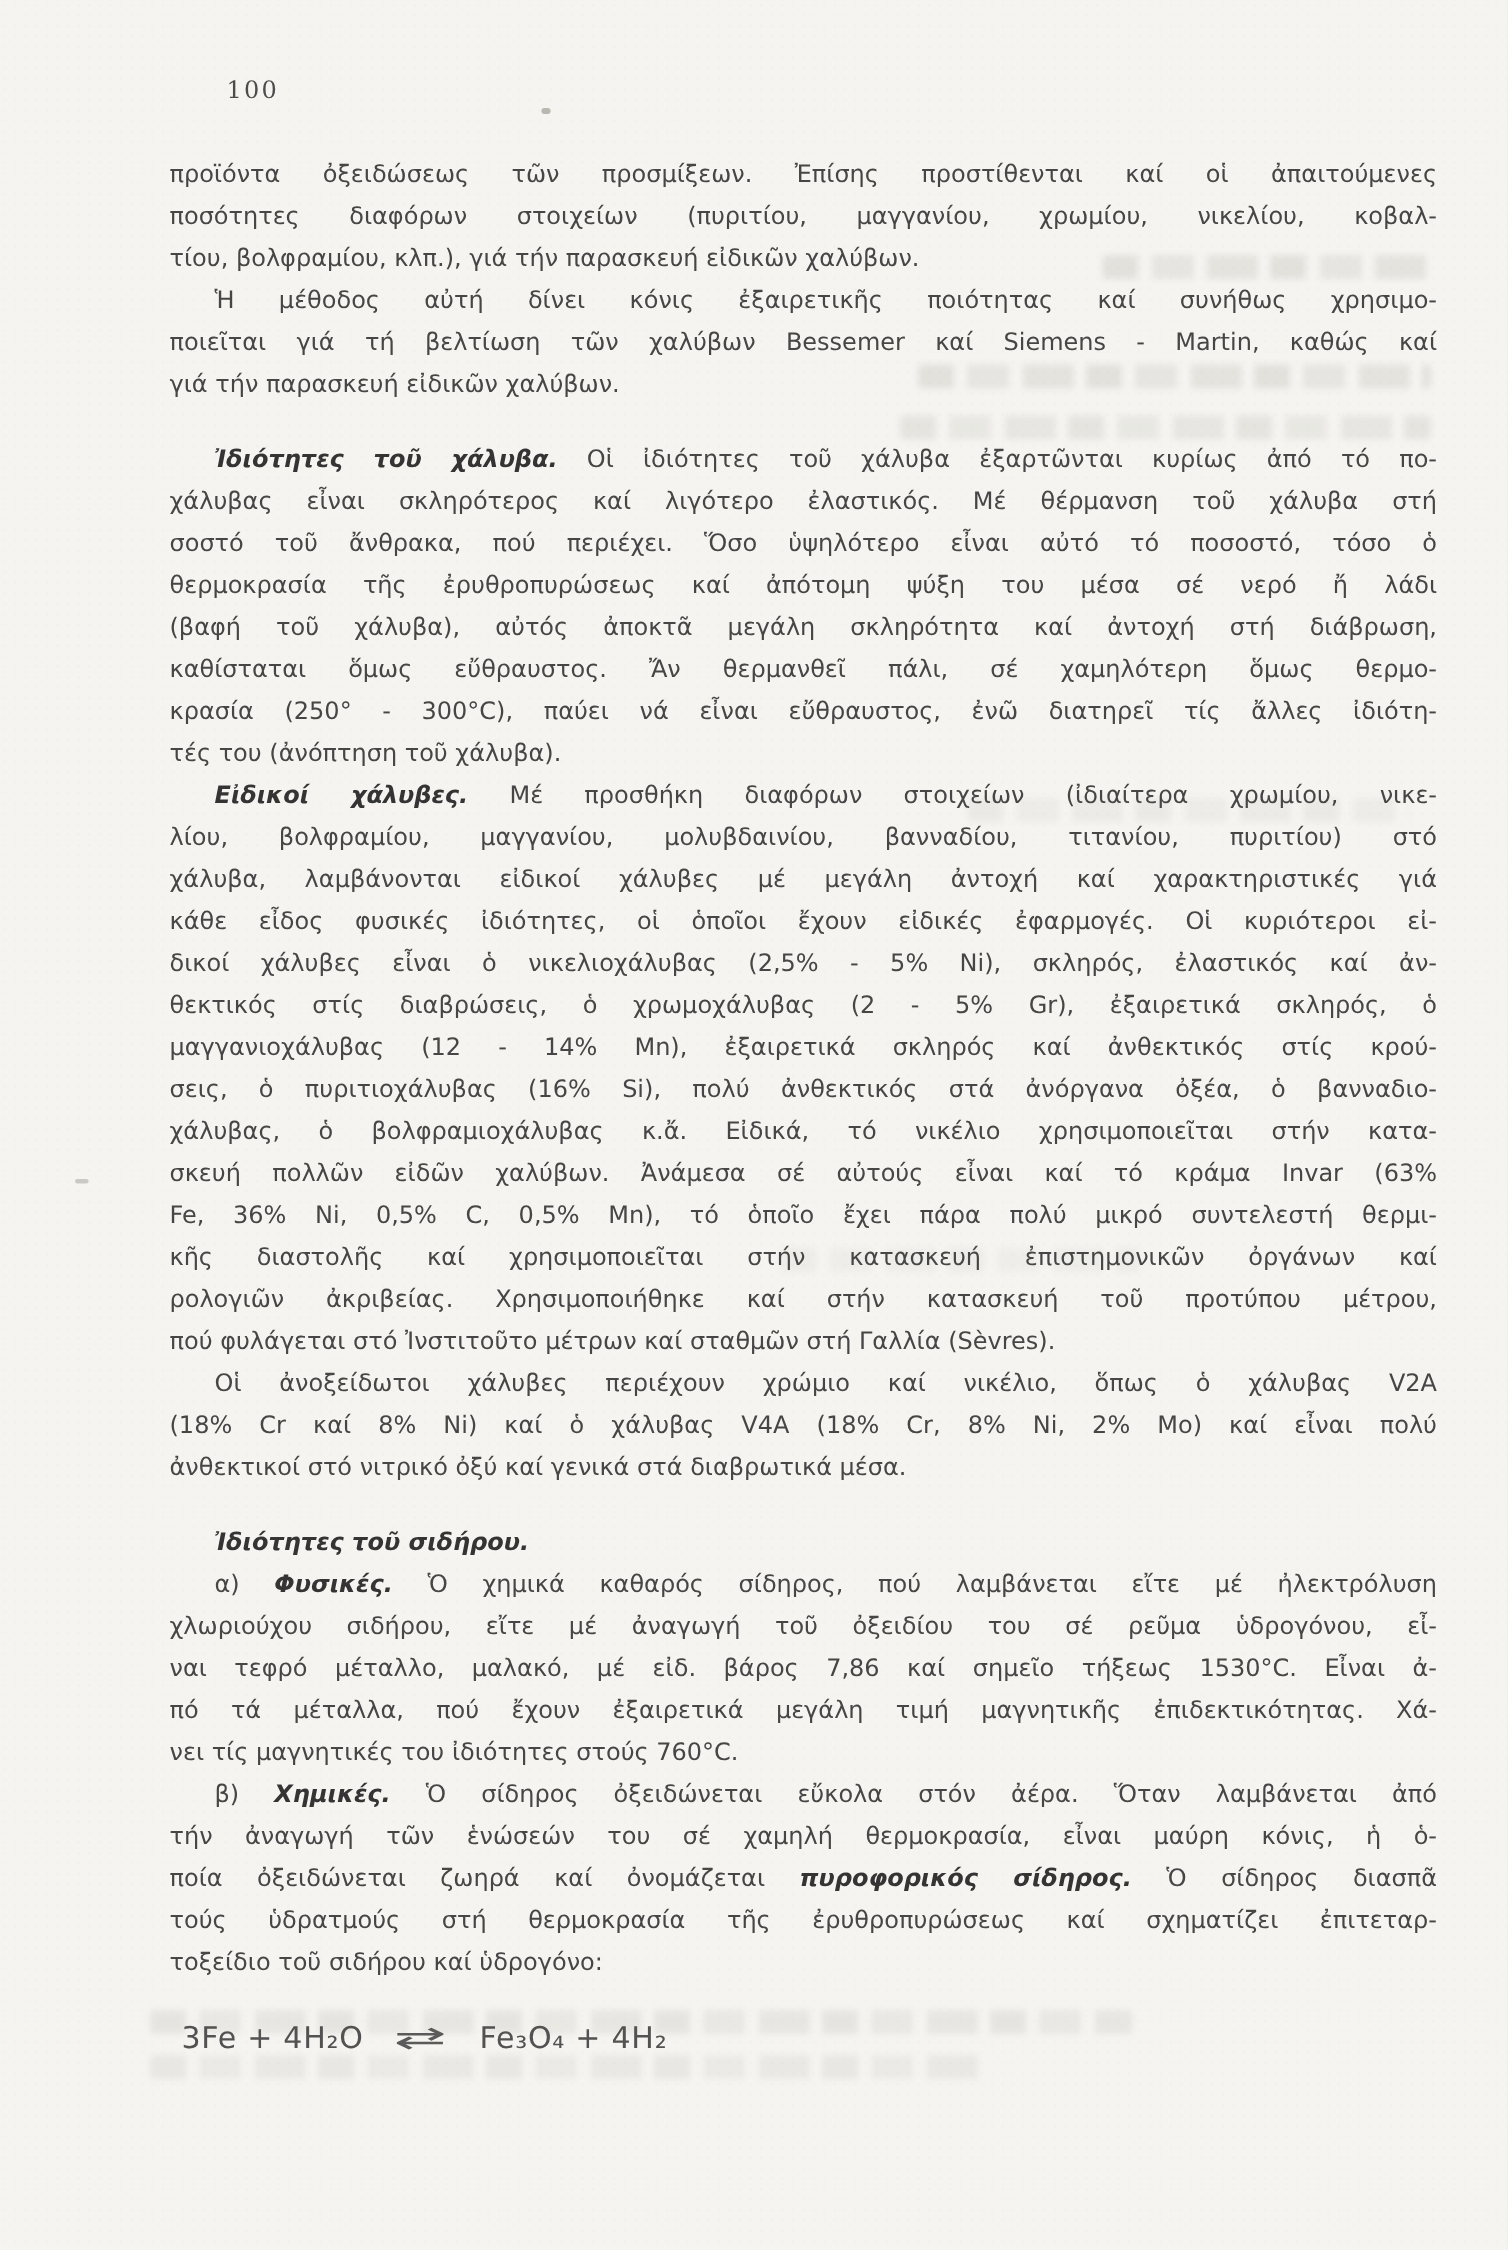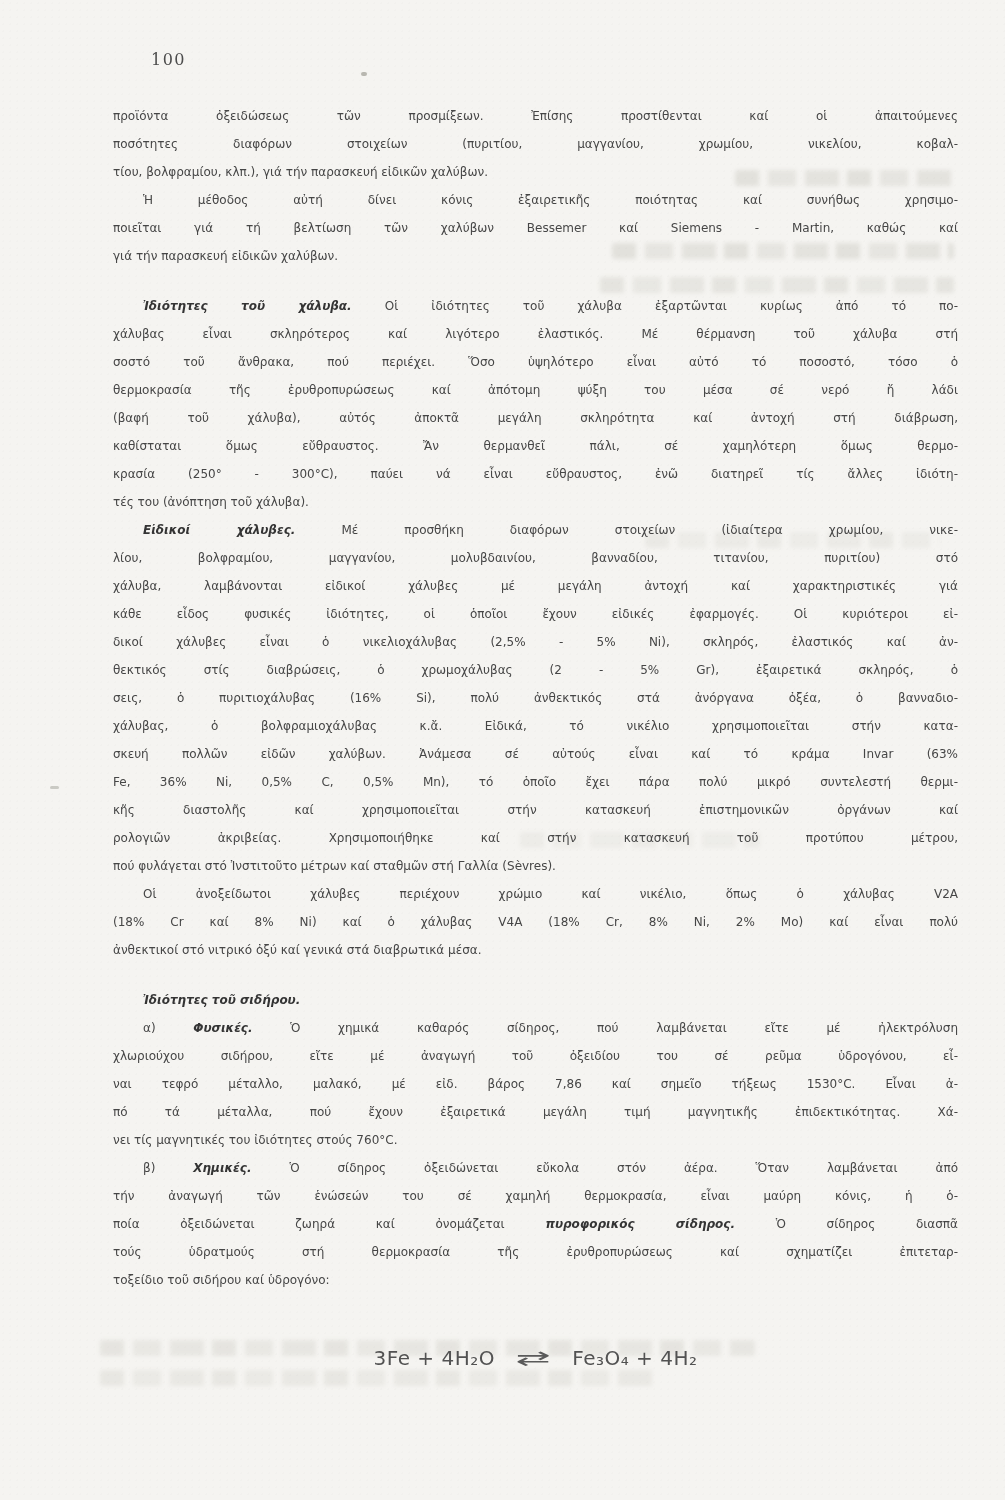--- a/index.html
+++ b/index.html
@@ -12,34 +12,34 @@
     font-family:"DejaVu Sans", sans-serif;
     color:#464646;
   }
   .pageno{
     position:absolute;left:128px;top:50px;
     font-family:"DejaVu Serif", serif;
     font-size:16px;color:#4c4c4c;letter-spacing:1.5px;margin-left:23px;
   }
   .body-text{
     position:absolute;left:113px;top:102px;width:845px;
-    font-size:12px;line-height:28px;
+    font-size:16px;line-height:28px;
   }
   .para{margin:0;}
   .para.sp{margin-top:22px;}
   .line{
     height:28px;overflow:hidden;
     text-align:justify;text-align-last:justify;
   }
   .line.last{text-align:right;text-align-last:left;}
   .line.ind{text-indent:30px;}
   .bi{font-weight:bold;font-style:italic;color:#343434;margin-top:40px;}
   .equation{
     position:absolute;left:113px;top:1346px;width:845px;
-    text-align:center;font-size:20px;color:#525252;
+    text-align:left;font-size:20px;color:#525252;
     letter-spacing:0.5px;
   }
   .equation .part{margin:0 8px;}
   .equation .arrow{
     display:inline-block;margin:0 22px;
     transform:scaleX(2.1);transform-origin:center;
     color:#5a5a5a;
   }
   .ghost{
     position:absolute;height:16px;border-radius:3px;
@@ -90,20 +90,21 @@
         <div class="line"><span>κρασία (250° - 300°C), παύει νά εἶναι εὔθραυστος, ἐνῶ διατηρεῖ τίς ἄλλες ἰδιότη-</span></div>
         <div class="line last"><span>τές του (ἀνόπτηση τοῦ χάλυβα).</span></div>
       </div>
       <div class="para">
         <div class="line ind"><span class="bi">Εἰδικοί χάλυβες.</span><span> Μέ προσθήκη διαφόρων στοιχείων (ἰδιαίτερα χρωμίου, νικε-</span></div>
         <div class="line"><span>λίου, βολφραμίου, μαγγανίου, μολυβδαινίου, βανναδίου, τιτανίου, πυριτίου) στό</span></div>
         <div class="line"><span>χάλυβα, λαμβάνονται εἰδικοί χάλυβες μέ μεγάλη ἀντοχή καί χαρακτηριστικές γιά</span></div>
         <div class="line"><span>κάθε εἶδος φυσικές ἰδιότητες, οἱ ὁποῖοι ἔχουν εἰδικές ἐφαρμογές. Οἱ κυριότεροι εἰ-</span></div>
         <div class="line"><span>δικοί χάλυβες εἶναι ὁ νικελιοχάλυβας (2,5% - 5% Ni), σκληρός, ἐλαστικός καί ἀν-</span></div>
         <div class="line"><span>θεκτικός στίς διαβρώσεις, ὁ χρωμοχάλυβας (2 - 5% Gr), ἐξαιρετικά σκληρός, ὁ</span></div>
+        <div class="line"><span>μαγγανιοχάλυβας (12 - 14% Mn), ἐξαιρετικά σκληρός καί ἀνθεκτικός στίς κρού-</span></div>
         <div class="line"><span>σεις, ὁ πυριτιοχάλυβας (16% Si), πολύ ἀνθεκτικός στά ἀνόργανα ὀξέα, ὁ βανναδιο-</span></div>
         <div class="line"><span>χάλυβας, ὁ βολφραμιοχάλυβας κ.ἄ. Εἰδικά, τό νικέλιο χρησιμοποιεῖται στήν κατα-</span></div>
         <div class="line"><span>σκευή πολλῶν εἰδῶν χαλύβων. Ἀνάμεσα σέ αὐτούς εἶναι καί τό κράμα Invar (63%</span></div>
         <div class="line"><span>Fe, 36% Ni, 0,5% C, 0,5% Mn), τό ὁποῖο ἔχει πάρα πολύ μικρό συντελεστή θερμι-</span></div>
         <div class="line"><span>κῆς διαστολῆς καί χρησιμοποιεῖται στήν κατασκευή ἐπιστημονικῶν ὀργάνων καί</span></div>
         <div class="line"><span>ρολογιῶν ἀκριβείας. Χρησιμοποιήθηκε καί στήν κατασκευή τοῦ προτύπου μέτρου,</span></div>
         <div class="line last"><span>πού φυλάγεται στό Ἰνστιτοῦτο μέτρων καί σταθμῶν στή Γαλλία (Sèvres).</span></div>
       </div>
       <div class="para">
         <div class="line ind"><span>Οἱ ἀνοξείδωτοι χάλυβες περιέχουν χρώμιο καί νικέλιο, ὅπως ὁ χάλυβας V2A</span></div>

